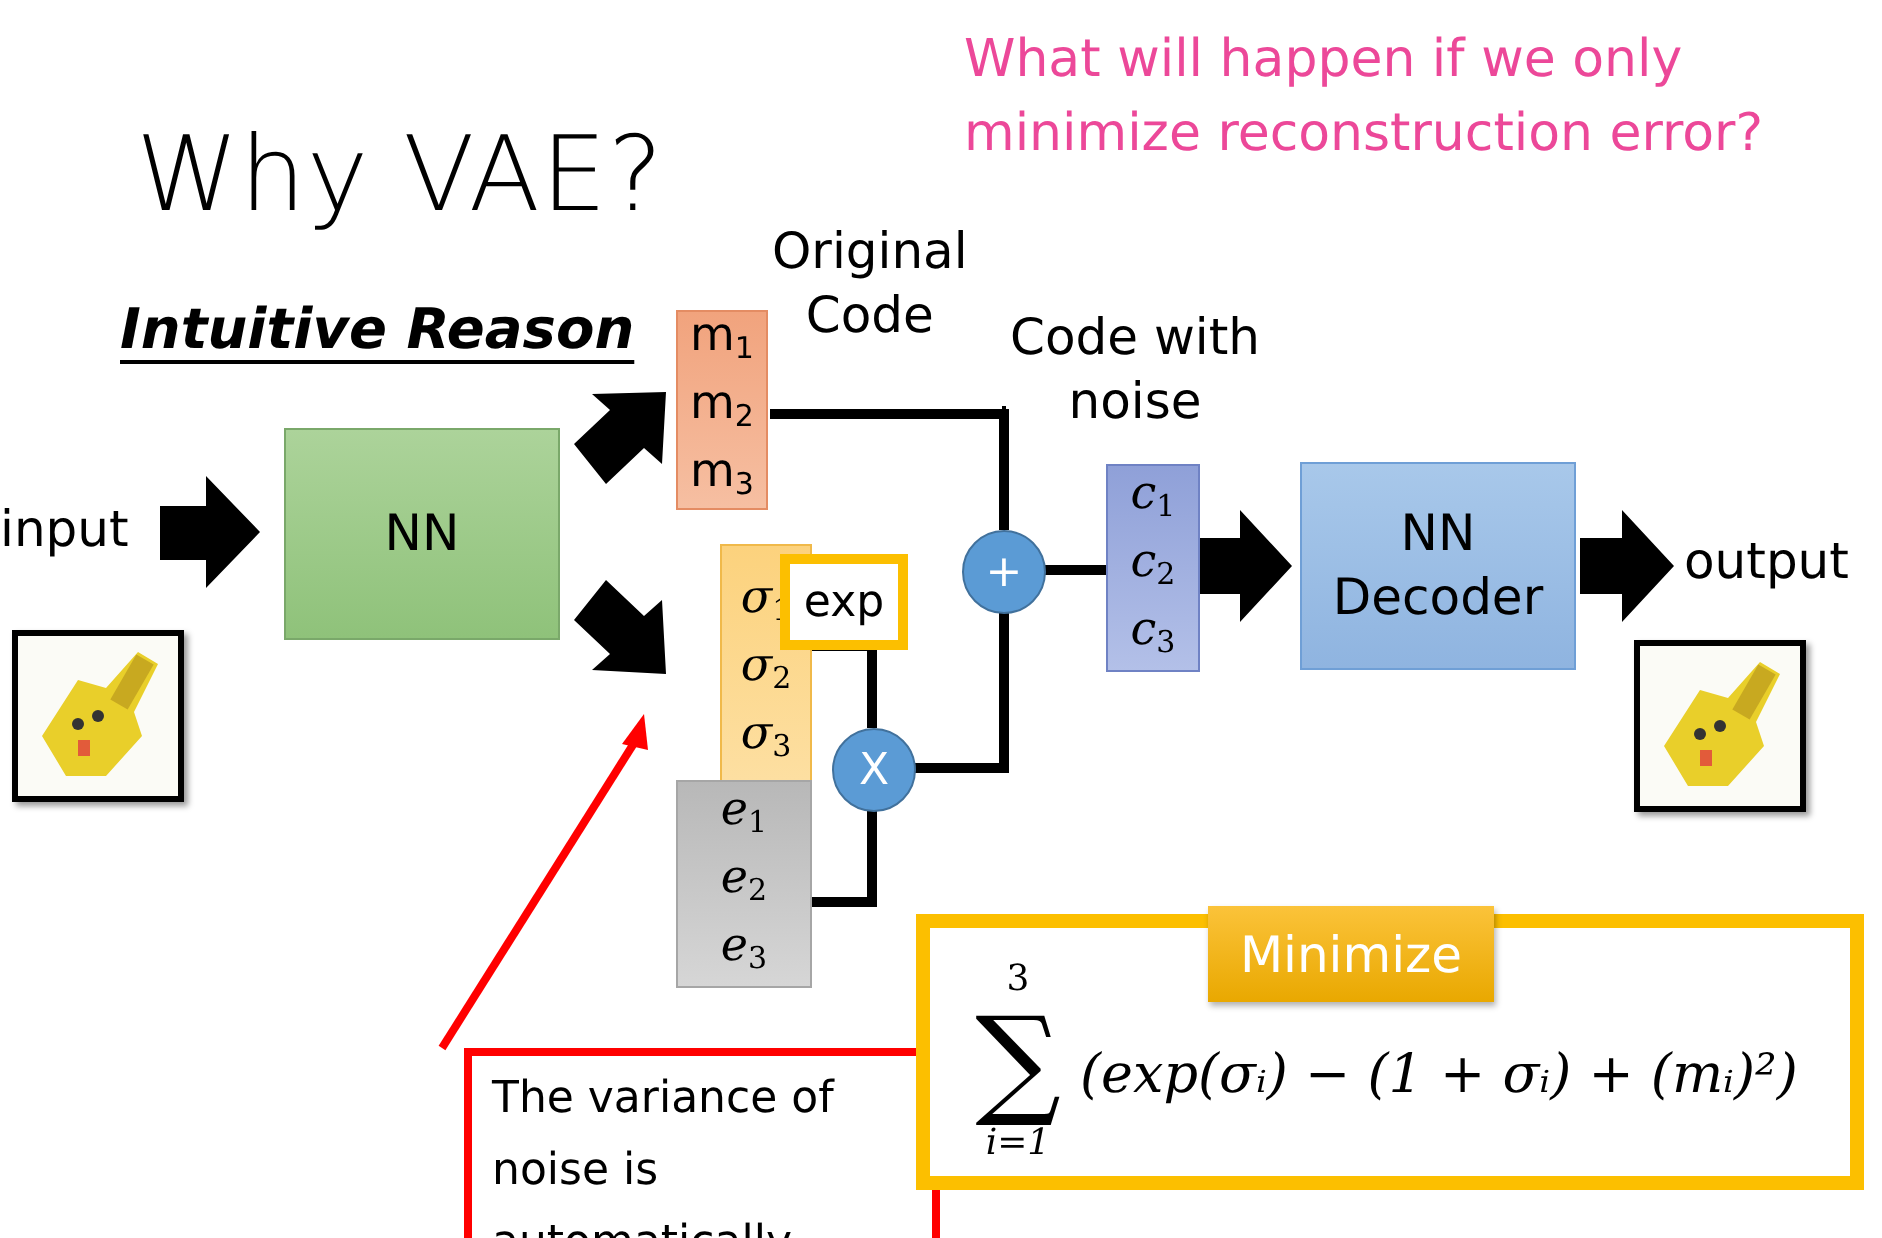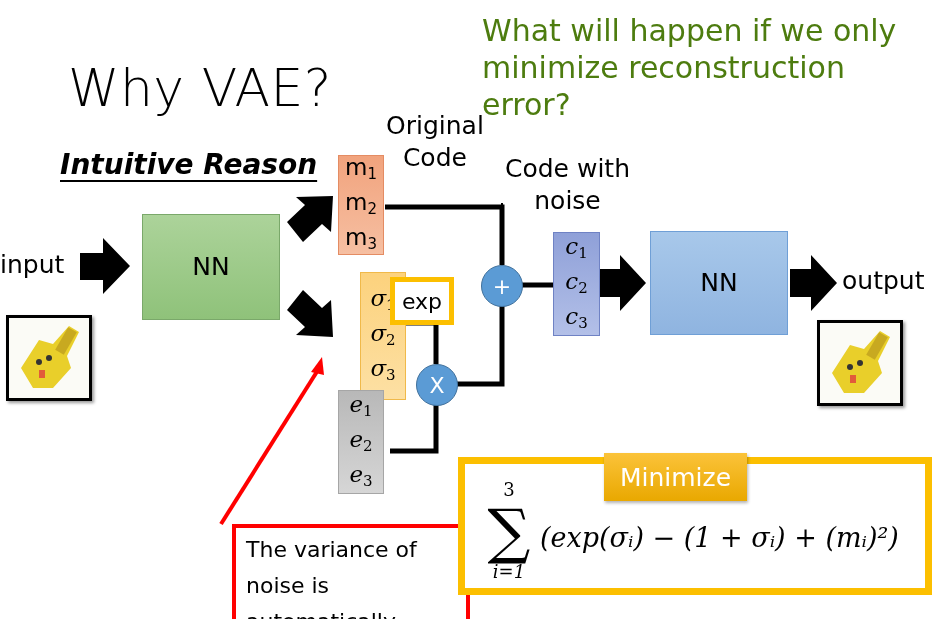--- a/index.html
+++ b/index.html
@@ -1,28 +1,28 @@
 <!DOCTYPE html>
 <html><head>
 <meta charset="utf-8">
 <style>
   html, body { margin:0; padding:0; background:#ffffff; }
   body { width:941px; height:619px; position:relative; overflow:hidden; font-family:"Liberation Sans", sans-serif; color:#000; }
   .abs { position:absolute; }
   .title { left:68px; top:58px; font-size:52px; font-weight:300; letter-spacing:0.5px; font-family:"DejaVu Sans", sans-serif; font-weight:200; }
-  .question { left:482px; top:12px; width:460px; font-size:30px; line-height:37px; color:#4d7c0f; font-family:"DejaVu Sans", sans-serif; }
+  .question { left:482px; top:12px; width:460px; font-size:26px; line-height:37px; color:#ec4899; font-family:"DejaVu Sans", sans-serif; }
   .reason { left:60px; top:148px; font-size:28px; font-weight:bold; font-style:italic; text-decoration:underline; text-underline-offset:6px; font-family:"DejaVu Sans", sans-serif; }
   .label { font-size:25px; font-family:"DejaVu Sans", sans-serif; text-align:center; line-height:32px; }
   .box { position:absolute; box-sizing:border-box; display:flex; align-items:center; justify-content:center; text-align:center; font-family:"DejaVu Sans", sans-serif; font-size:25px; line-height:32px; }
   .enc { left:142px; top:214px; width:138px; height:106px; background:linear-gradient(#acd39a,#8fc27a); border:1px solid #7aa86a; }
   .dec { left:650px; top:231px; width:138px; height:104px; background:linear-gradient(#a8c8ea,#8fb4e0); border:1px solid #6f9fd6; }
   .vec { position:absolute; box-sizing:border-box; display:flex; flex-direction:column; align-items:center; justify-content:center; font-family:"DejaVu Serif", serif; font-size:23px; line-height:28px; }
   .vec-m { left:338px; top:155px; width:46px; height:100px; background:linear-gradient(#f1a37d,#f6bfa2); border:1px solid #e48c63; font-family:"DejaVu Sans", sans-serif; }
   .vec-s { left:340px; top:272px; width:46px; height:128px; background:linear-gradient(#fcd27d,#fde0a4); border:1px solid #f0b94a; font-style:italic;margin-left:20px; }
-  .vec-e { left:338px; top:390px; width:46px; height:104px; background:linear-gradient(#b8b8b8,#d6d6d6); border:1px solid #a6a6a6; font-style:italic;align-items:center; }
+  .vec-e { left:338px; top:390px; width:68px; height:104px; background:linear-gradient(#b8b8b8,#d6d6d6); border:1px solid #a6a6a6; font-style:italic;align-items:center; }
   .vec-c { left:553px; top:232px; width:47px; height:104px; background:linear-gradient(#8fa0d8,#b3c0e8); border:1px solid #6f82c4; font-style:italic; }
   .vec sub { font-size:15px; font-style:normal; vertical-align:-4px; }
   .exp { left:390px; top:277px; width:64px; height:48px; border:5px solid #fcbf00; box-sizing:border-box; background:#fff; font-family:"DejaVu Sans", sans-serif; font-size:22px; display:flex; align-items:center; justify-content:center; }
   .circle { position:absolute; width:40px; height:40px; border-radius:50%; background:#5b9bd5; border:1px solid #41719c; color:#fff; display:flex; align-items:center; justify-content:center; font-family:"DejaVu Sans", sans-serif; font-size:22px; }
   .plus { left:481px; top:265px; }
   .times { left:416px; top:364px; }
   .callout { left:232px; top:524px; width:238px; height:108px; border:4px solid #ff0000; box-sizing:border-box; font-family:"DejaVu Sans", sans-serif; font-size:22px; line-height:36px; padding:4px 10px; background:#fff; }
   .formula-box { left:458px; top:457px; width:474px; height:138px; border:7px solid #fcbf00; box-sizing:border-box; background:#fff; }
   .minimize { left:604px; top:440px; width:143px; height:48px; background:linear-gradient(#fbc33a,#e9a800); color:#fff; font-family:"DejaVu Sans", sans-serif; font-size:25px; display:flex; align-items:center; justify-content:center; box-shadow:1px 2px 3px rgba(0,0,0,0.3);margin-top:13px; }
   .formula { left:478px; top:500px; font-family:"DejaVu Serif", serif; font-size:27px; font-style:italic; white-space:nowrap; }
@@ -120,20 +120,21 @@
 
 <div class="vec vec-c">
   <div><span>c</span><sub>1</sub></div>
   <div><span>c</span><sub>2</sub></div>
   <div><span>c</span><sub>3</sub></div>
 </div>
 
 <div class="box dec">
   <div>
     <div>NN</div>
+    <div>Decoder</div>
   </div>
 </div>
 
 <div class="abs io-label" style="left:842px;top:266px">output</div>
 <div class="img-frame img-out">
   <svg width="80" height="80" viewBox="0 0 80 80">
     <polygon points="12,50 30,22 44,26 60,8 70,14 58,38 62,50 44,70 24,70" fill="#e9cf2a"></polygon>
     <rect x="52" y="10" width="10" height="26" fill="#c8a920" transform="rotate(30 57 23)"></rect>
     <circle cx="30" cy="44" r="3" fill="#333"></circle>
     <circle cx="40" cy="40" r="3" fill="#333"></circle>

